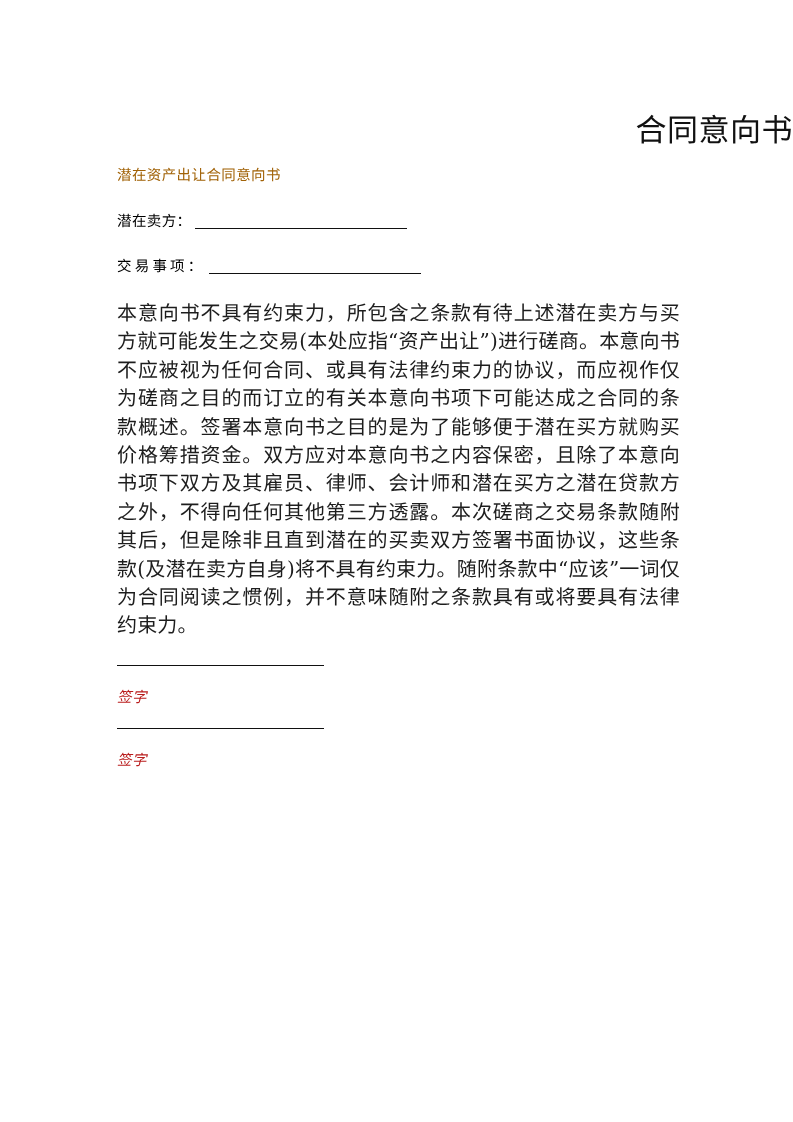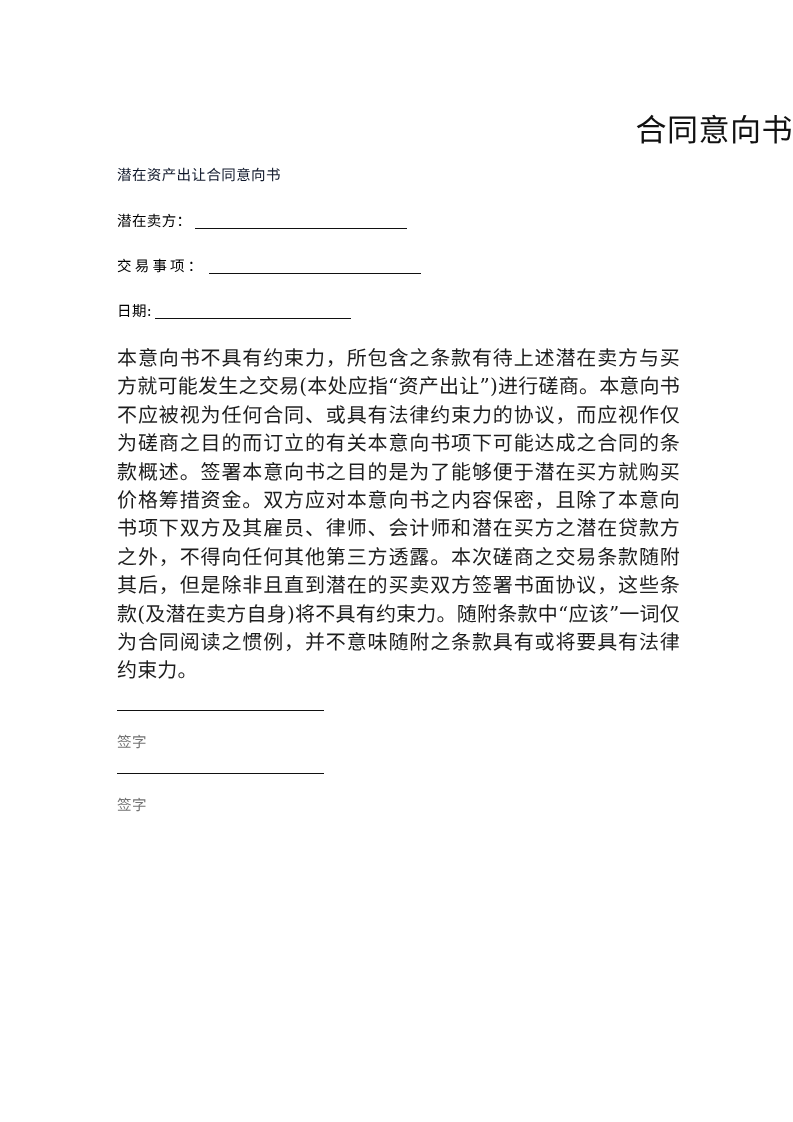--- a/index.html
+++ b/index.html
@@ -44,21 +44,21 @@
     position: absolute;
     left: 117px;
     top: 163px;
     width: 563px;
   }
 
   .subtitle {
     font-size: 14.5px;
     line-height: 24px;
     letter-spacing: 0.4px;
-    color: #0f172a;
+    color: #a16207;
     margin: 0 0 22px 0;
   }
 
   
   .field-row {
     font-size: 14.5px;
     line-height: 24px;
     color: #000000;
     margin: 0 0 21px 0;
     white-space: nowrap;
@@ -103,21 +103,22 @@
   .sig-rule {
     width: 207px;
     height: 0;
     border-bottom: 1.9px solid #111111;
     margin: 0 0 20px 0;
   }
   .sig-label {
     font-size: 14.5px;
     line-height: 22px;
     letter-spacing: 0.4px;
-    color: #737373;
+    color: #b91c1c;
+    font-style: italic;
   }
 </style>
 </head>
 <body>
 
 <div class="page">
 
   <h1 class="doc-title">合同意向书</h1>
 
   <div class="body-block">
@@ -126,23 +127,20 @@
 
     <div class="field-row">
       <span class="field-label">潜在卖方：</span><span class="field-rule"></span>
     </div>
 
 
     <div class="field-row">
       <span class="field-label spaced">交易事项：</span><span class="field-rule"></span>
     </div>
 
-    <div class="field-row">
-      <span class="field-label">日期:</span><span class="field-rule short"></span>
-    </div>
 
     <p class="body-paragraph">本意向书不具有约束力，所包含之条款有待上述潜在卖方与买方就可能发生之交易(本处应指“资产出让”)进行磋商。本意向书不应被视为任何合同、或具有法律约束力的协议，而应视作仅为磋商之目的而订立的有关本意向书项下可能达成之合同的条款概述。签署本意向书之目的是为了能够便于潜在买方就购买价格筹措资金。双方应对本意向书之内容保密，且除了本意向书项下双方及其雇员、律师、会计师和潜在买方之潜在贷款方之外，不得向任何其他第三方透露。本次磋商之交易条款随附其后，但是除非且直到潜在的买卖双方签署书面协议，这些条款(及潜在卖方自身)将不具有约束力。随附条款中“应该”一词仅为合同阅读之惯例，并不意味随附之条款具有或将要具有法律约束力。</p>
 
     <div class="signature-block">
 
       <div class="sig-group">
         <div class="sig-rule"></div>
         <div class="sig-label">签字</div>
       </div>
 

